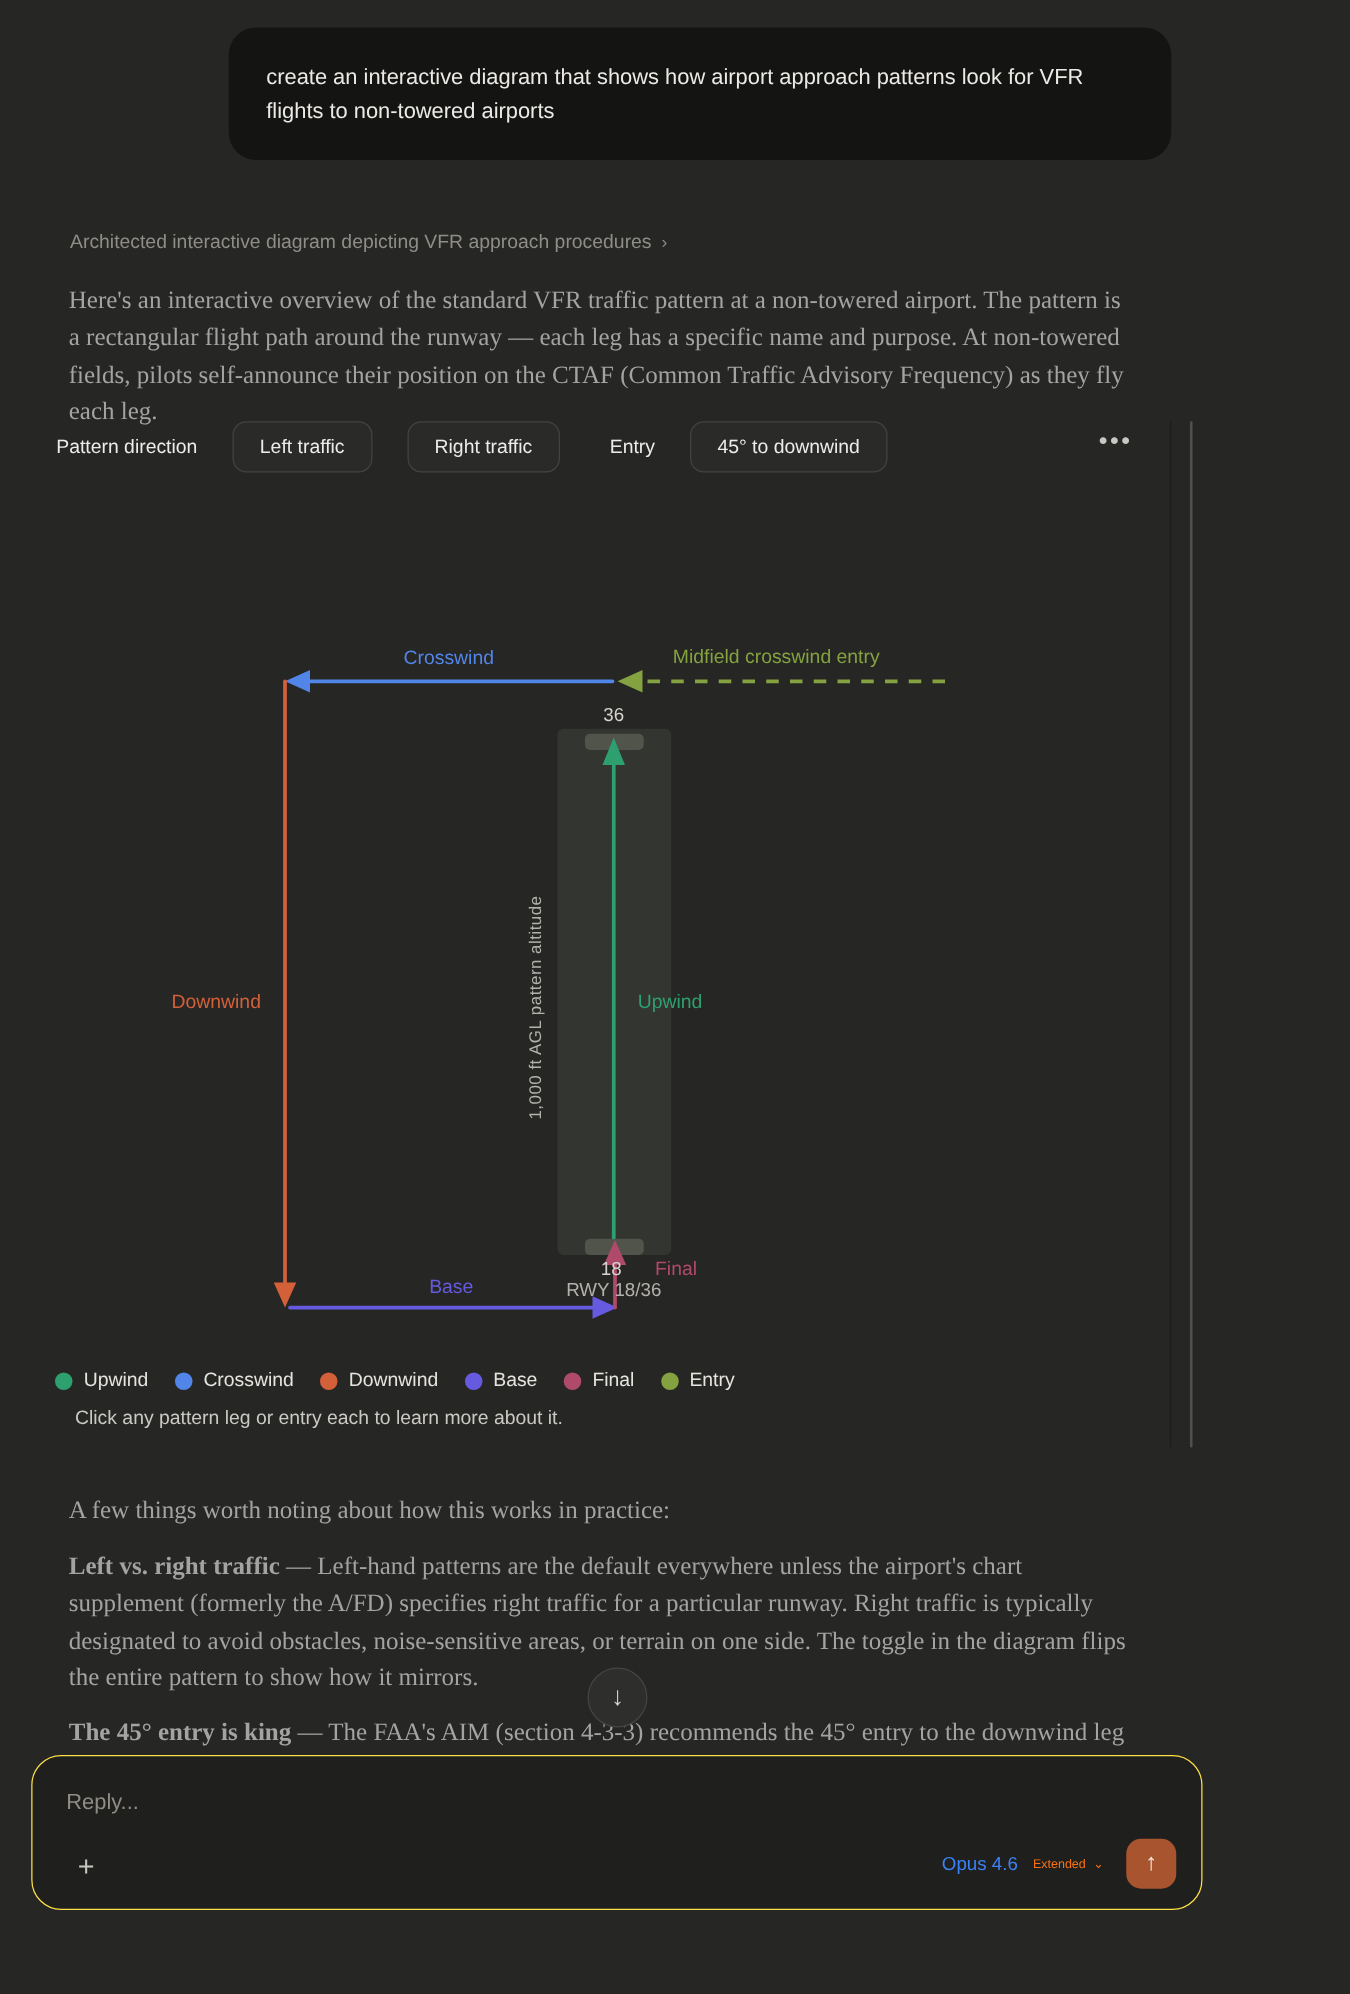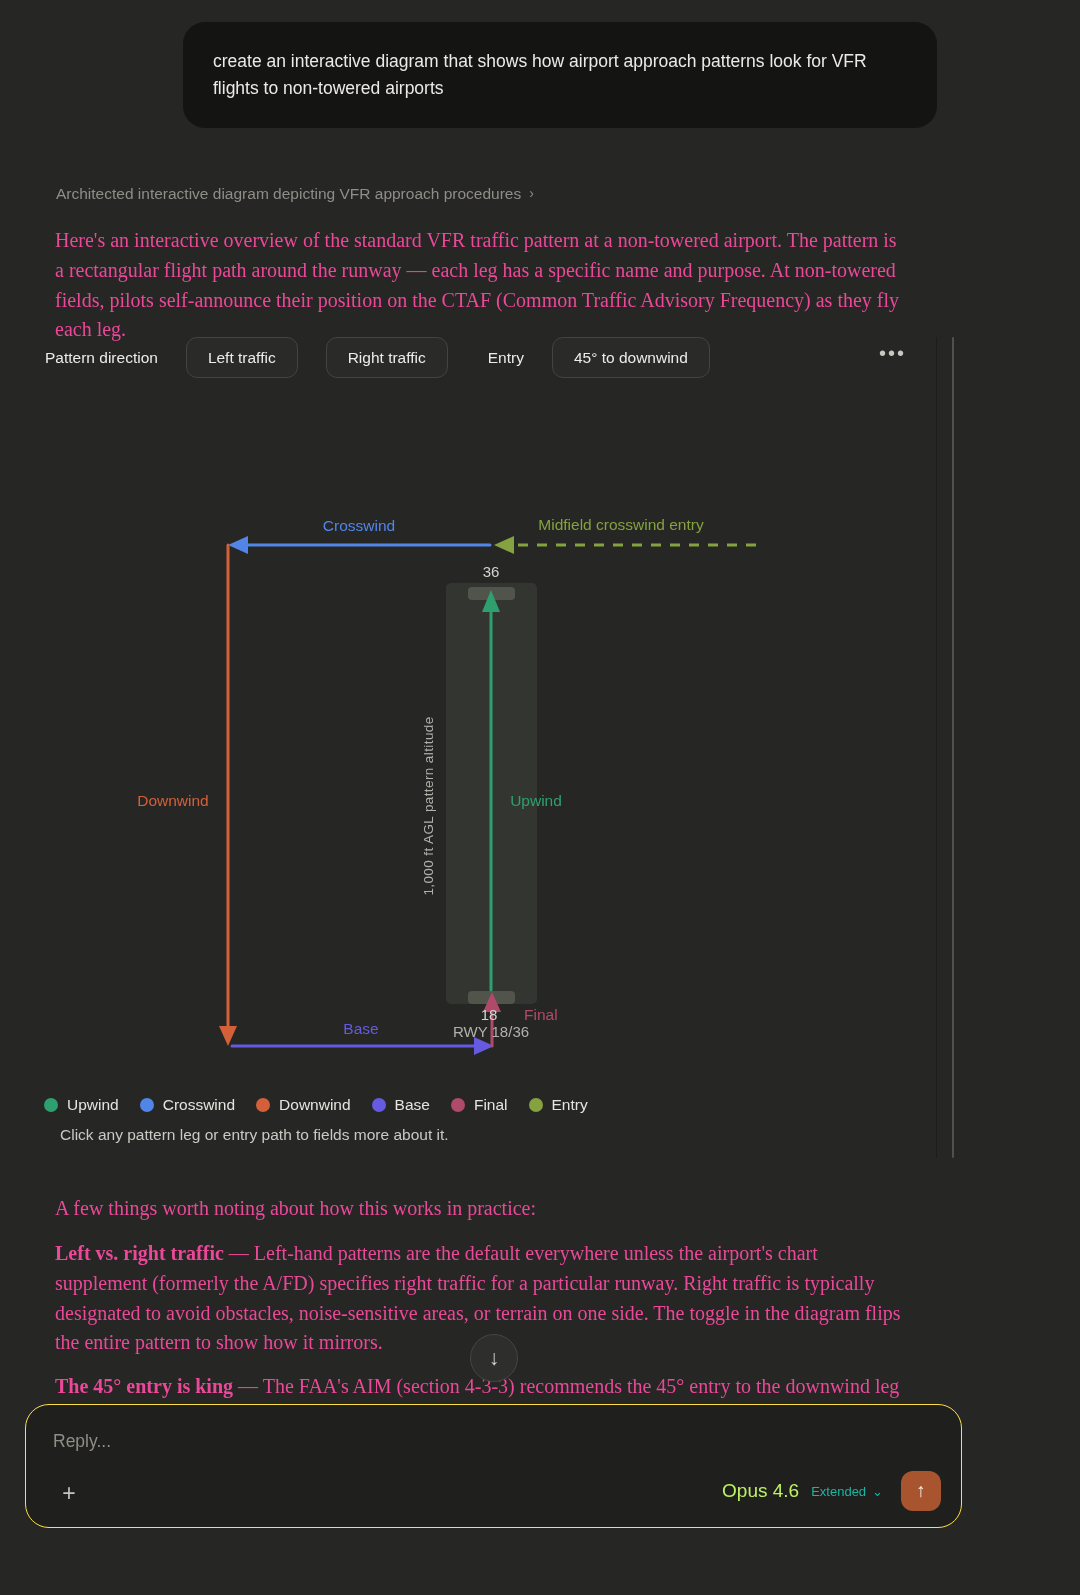--- a/index.html
+++ b/index.html
@@ -1,18 +1,18 @@
 <!DOCTYPE html>
 <html><head>
 <meta charset="utf-8">
 <style>
   html,body{margin:0;padding:0;background:#262624;}
   .page{position:relative;width:1080px;height:1595px;background:#262624;overflow:hidden;
         font-family:"Liberation Sans","DejaVu Sans",sans-serif;color:#e8e6e2;}
-  .serif{font-family:"Liberation Serif","DejaVu Serif",serif;font-size:20px;line-height:29.8px;color:#ec4899;}
+  .serif{font-family:"Liberation Serif","DejaVu Serif",serif;font-size:20px;line-height:29.8px;color:#a3a3a3;}
 
   
   .user-bubble{position:absolute;left:183px;top:22px;width:754px;box-sizing:border-box;
                background:#141413;border-radius:22px;padding:26px 30px;font-size:17.5px;
                line-height:27px;color:#eceae6;}
 
   
   .thought-row{position:absolute;left:56px;top:171px;display:flex;align-items:flex-start;gap:8px;
                color:#8f8d88;font-size:15.5px;cursor:pointer;margin-top:14px;}
   .chev{font-size:14px;color:#8f8d88;}
@@ -59,22 +59,22 @@
               background:#2e2e2c;border:1px solid #454542;display:flex;align-items:center;
               justify-content:center;color:#d6d4cf;font-size:21px;cursor:pointer;z-index:5;}
 
   
   .composer{position:absolute;left:25px;top:1404px;width:937px;height:124px;box-sizing:border-box;
             background:#1f1f1d;border:1px solid #fde047;border-radius:24px;z-index:6;}
   .reply-placeholder{position:absolute;left:27px;top:26px;font-size:17.5px;color:#8f8d85;}
   .plus-btn{position:absolute;left:27px;bottom:18px;width:32px;height:32px;display:flex;
             align-items:center;justify-content:center;color:#c6c4bf;font-size:23px;cursor:pointer;}
   .composer-right{position:absolute;right:20px;bottom:16px;display:flex;align-items:center;gap:12px;}
-  .model-name{font-size:19px;color:#bef264;cursor:pointer;}
-  .mode-select{display:flex;align-items:center;gap:6px;font-size:13px;color:#14b8a6;cursor:pointer;}
+  .model-name{font-size:15px;color:#3b82f6;cursor:pointer;}
+  .mode-select{display:flex;align-items:center;gap:6px;font-size:10px;color:#f97316;cursor:pointer;}
   .send-btn{width:40px;height:40px;border-radius:12px;background:#a8552f;display:flex;
             align-items:center;justify-content:center;color:#f3e9df;font-size:19px;
             font-weight:bold;cursor:pointer;margin-left:6px;}
 
   .footer{position:absolute;left:0;top:1541px;width:100%;text-align:center;font-size:13.5px;
           color:#93918c;z-index:7;}
 </style>
 </head>
 <body>
 
@@ -172,21 +172,21 @@
     <div class="legend-item">
       <span class="dot" style="background-color: rgb(176, 74, 106);"></span>
       <span>Final</span>
     </div>
     <div class="legend-item">
       <span class="dot" style="background-color: rgb(132, 162, 63);"></span>
       <span>Entry</span>
     </div>
   </div>
 
-  <div class="caption">Click any pattern leg or entry path to fields more about it.</div>
+  <div class="caption">Click any pattern leg or entry each to learn more about it.</div>
 
   <p class="serif notes-intro">A few things worth noting about how this works in practice:</p>
 
   <p class="serif para1"><span class="lead">Left vs. right traffic</span><span> — Left-hand patterns are the default everywhere unless the airport's chart supplement (formerly the A/FD) specifies right traffic for a particular runway. Right traffic is typically designated to avoid obstacles, noise-sensitive areas, or terrain on one side. The toggle in the diagram flips the entire pattern to show how it mirrors.</span></p>
 
   <p class="serif para2"><span class="lead">The 45° entry is king</span><span> — The FAA's AIM (section 4-3-3) recommends the 45° entry to the downwind leg as the standard approach. It gives you the best sight lines to scan for other</span></p>
 
   <div class="scroll-btn">
     <span>↓</span>
   </div>

